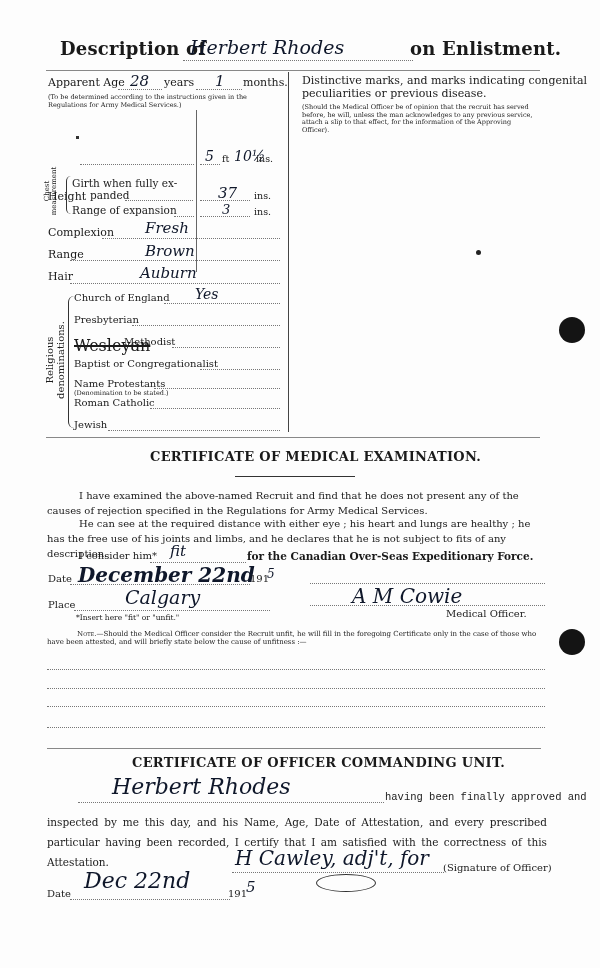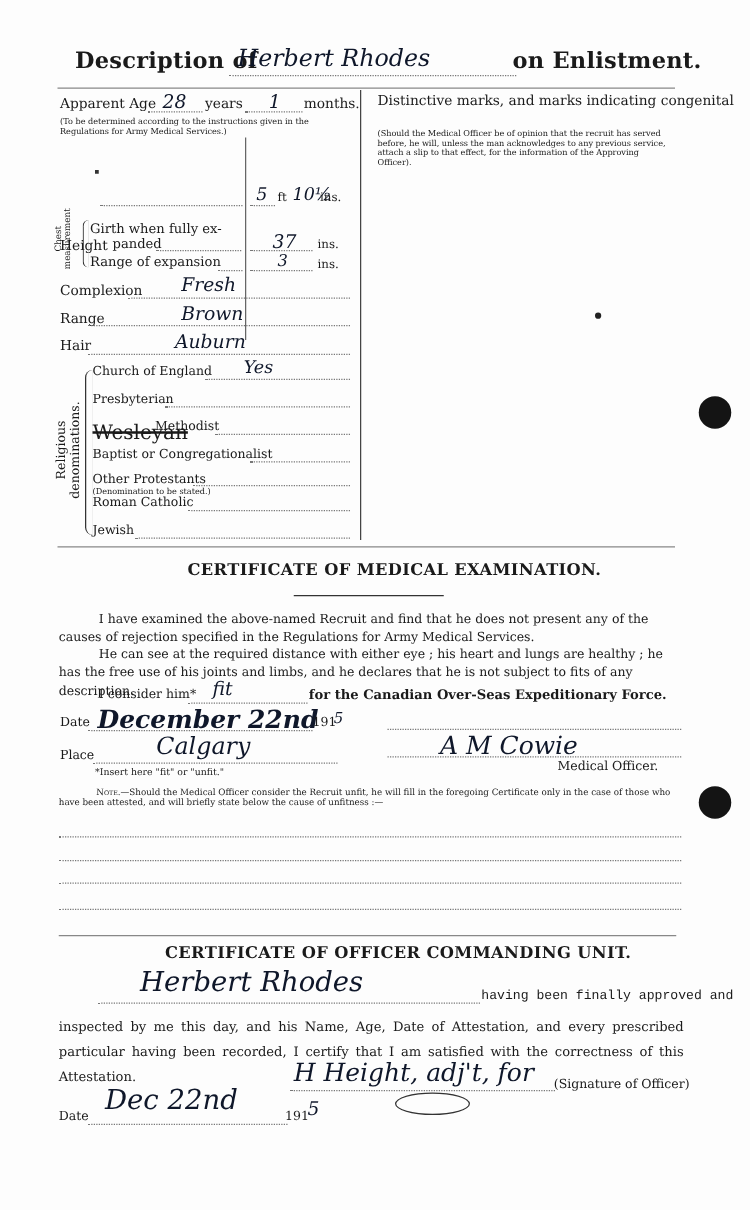--- a/index.html
+++ b/index.html
@@ -96,31 +96,32 @@
   <div class="abs label" style="left:74px; top:314px; font-size:10px;">Presbyterian</div>
   <div class="dots" style="left:132px; top:325px; width:148px;"></div>
 
   <div class="abs label strike" style="left:74px; top:336px; font-size:16px;">Wesleyan</div>
   <div class="abs label" style="left:124px; top:336px; font-size:10px;">Methodist</div>
   <div class="dots" style="left:172px; top:347px; width:108px;"></div>
 
   <div class="abs label" style="left:74px; top:358px; font-size:10px;">Baptist or Congregationalist</div>
   <div class="dots" style="left:200px; top:369px; width:80px;"></div>
 
-  <div class="abs label" style="left:74px; top:378px; font-size:10px;">Other Protestants</div>
+  <div class="abs label" style="left:74px; top:378px; font-size:10px;">Name Protestants</div>
   <div class="abs tiny" style="left:74px; top:389px; font-size:6.5px;">(Denomination to be stated.)</div>
   <div class="dots" style="left:154px; top:388px; width:126px;"></div>
 
   <div class="abs label" style="left:74px; top:397px; font-size:10px;">Roman Catholic</div>
   <div class="dots" style="left:150px; top:408px; width:130px;"></div>
 
   <div class="abs label" style="left:74px; top:419px; font-size:10px;">Jewish</div>
   <div class="dots" style="left:108px; top:430px; width:172px;"></div>
 
   <div class="abs" style="left:302px; top:74px; font-size:11px;">Distinctive marks, and marks indicating congenital</div>
+  <div class="abs" style="left:302px; top:87px; font-size:11px;">peculiarities or previous disease.</div>
   <div class="abs tiny" style="left:302px; top:104px; width:236px; white-space:normal; font-size:6.5px; line-height:7.5px;">(Should the Medical Officer be of opinion that the recruit has served before, he will, unless the man acknowledges to any previous service, attach a slip to that effect, for the information of the Approving Officer).</div>
 
   <div class="hr-light" style="left:46px; top:437px; width:494px;"></div>
 
   <div class="abs cert-title" style="left:150px; top:449px;">CERTIFICATE OF MEDICAL EXAMINATION.</div>
   <div class="hr" style="left:235px; top:476px; width:120px;"></div>
 
   <div class="abs body-text" style="left:47px; top:488px; width:497px; text-indent:32px; font-size:10px; line-height:15px;">I have examined the above-named Recruit and find that he does not present any of the causes of rejection specified in the Regulations for Army Medical Services.</div>
   <div class="abs body-text" style="left:47px; top:516px; width:497px; text-indent:32px; font-size:10px; line-height:15px;">He can see at the required distance with either eye ; his heart and lungs are healthy ; he has the free use of his joints and limbs, and he declares that he is not subject to fits of any description.</div>
 
@@ -158,21 +159,21 @@
   <div class="hr-light" style="left:47px; top:748px; width:494px;"></div>
 
   <div class="abs cert-title" style="left:132px; top:755px;">CERTIFICATE OF OFFICER COMMANDING UNIT.</div>
 
   <div class="dots" style="left:78px; top:802px; width:306px;"></div>
   <div class="abs hand" style="left:112px; top:774px; font-size:22px;">Herbert Rhodes</div>
   <div class="abs" style="left:385px; top:791px; font-size:10.5px;font-family:Liberation Mono, monospace;">having been finally approved and</div>
   <div class="abs body-text" style="left:47px; top:812px; width:500px; font-size:10.5px; line-height:20px; text-align:justify;">inspected by me this day, and his Name, Age, Date of Attestation, and every prescribed particular having been recorded, I certify that I am satisfied with the correctness of this Attestation.</div>
 
   <div class="dots" style="left:232px; top:872px; width:212px;"></div>
-  <div class="abs hand" style="left:235px; top:846px; font-size:20px;">H Height, adj't, for</div>
+  <div class="abs hand" style="left:235px; top:846px; font-size:20px;">H Cawley, adj't, for</div>
   <div class="abs" style="left:443px; top:862px; font-size:10px;">(Signature of Officer)</div>
 
   <div class="abs" style="left:47px; top:888px; font-size:10px;">Date</div>
   <div class="dots" style="left:70px; top:899px; width:160px;"></div>
   <div class="abs hand" style="left:84px; top:868px; font-size:22px;">Dec 22nd</div>
   <div class="abs" style="left:228px; top:888px; font-size:10px;">191</div>
   <div class="abs hand" style="left:246px; top:878px; font-size:15px;">5</div>
 
   <div class="abs" style="left:316px; top:874px; width:60px; height:18px; border:1px solid #333; border-radius:50%;"></div>
 

